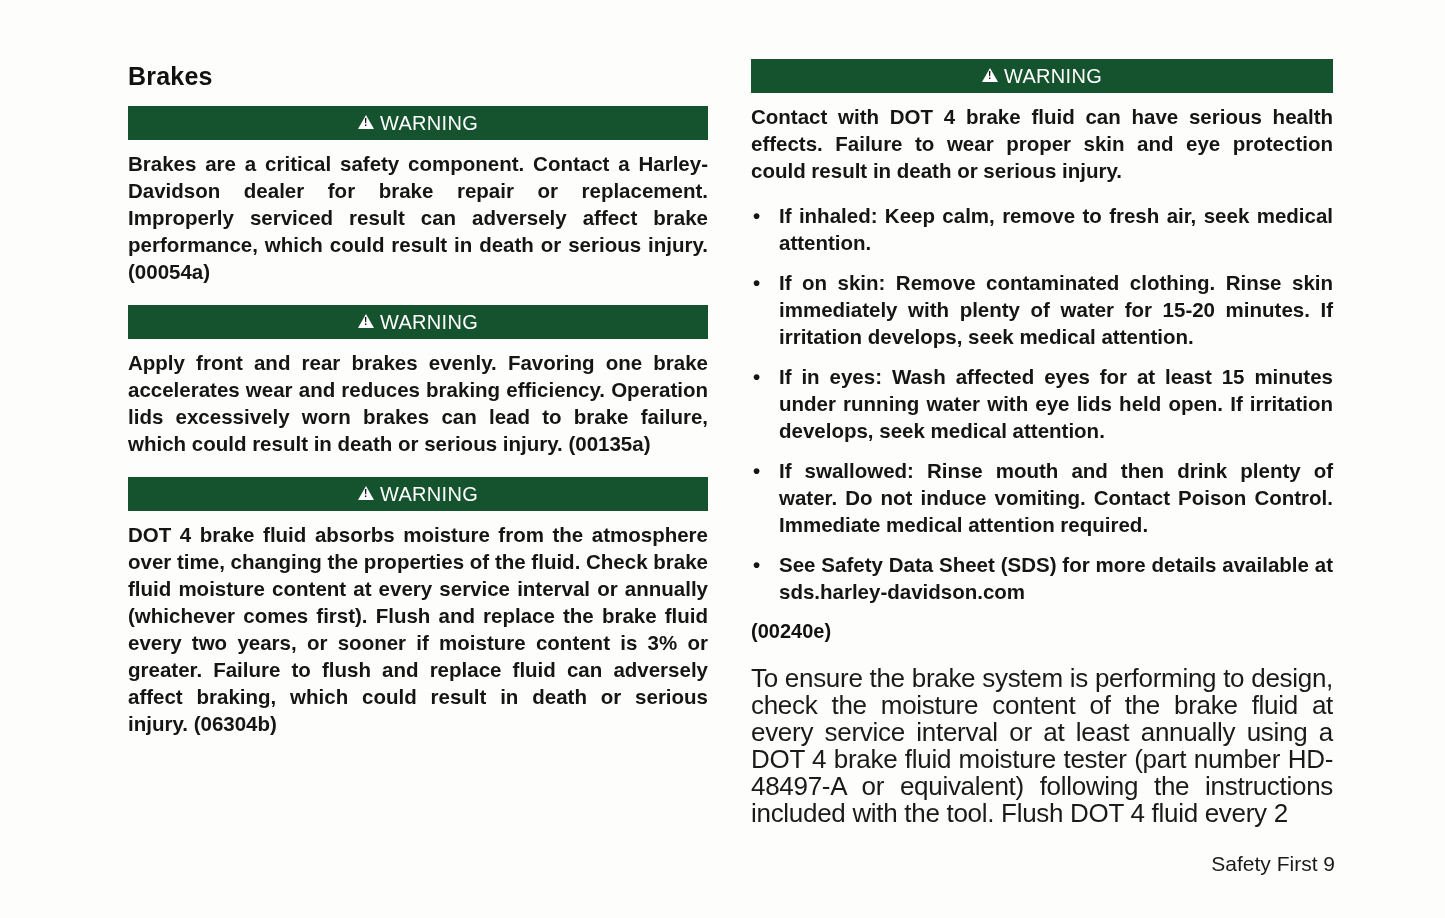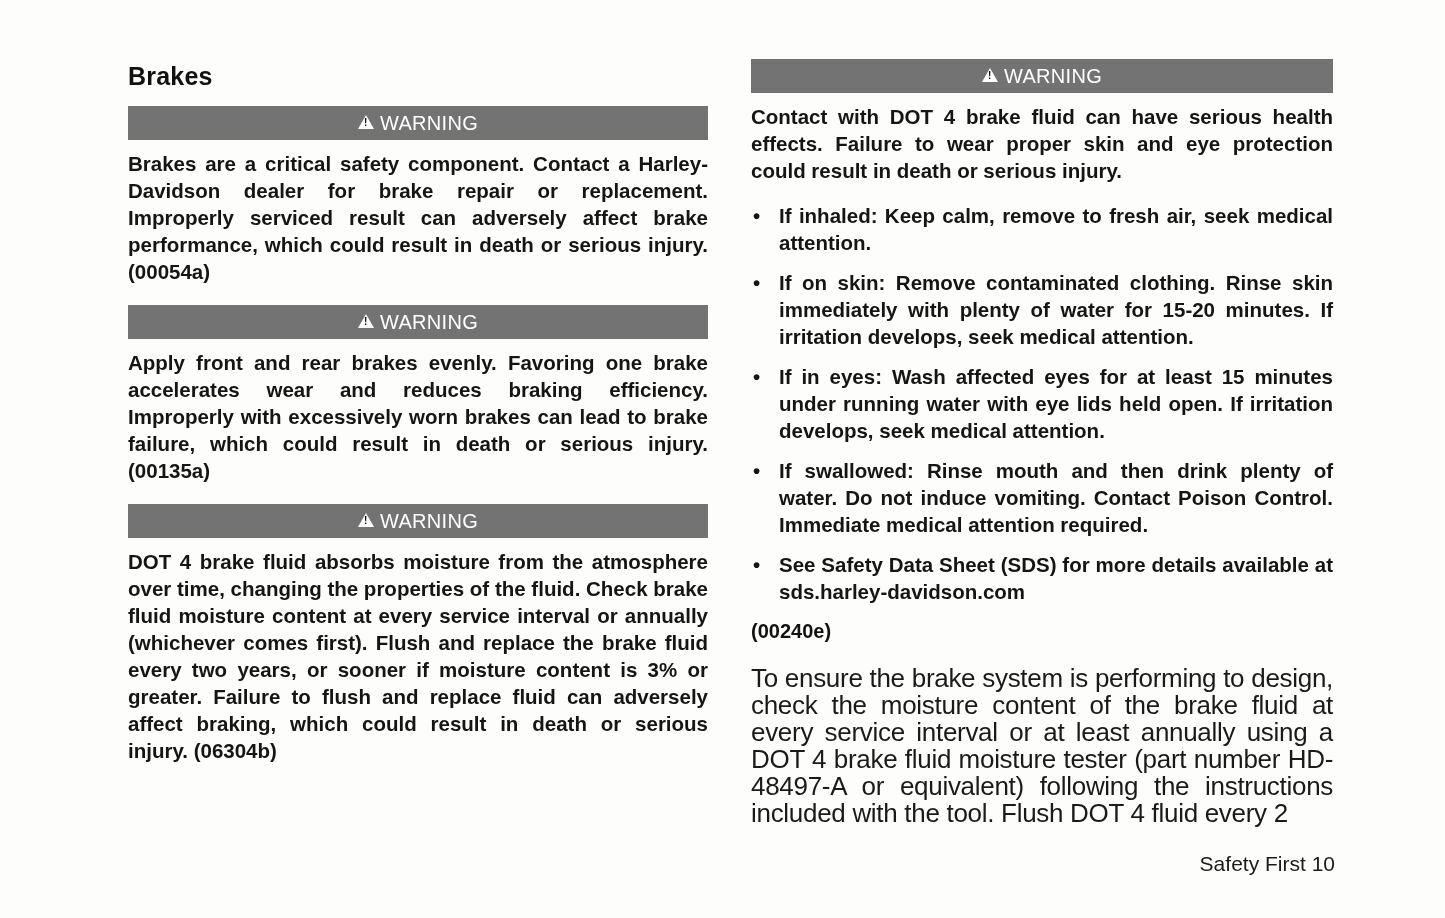--- a/index.html
+++ b/index.html
@@ -5,21 +5,21 @@
   html, body { margin:0; padding:0; }
   body {
     width:1445px; height:918px; background:#fdfdfb; position:relative; overflow:hidden;
     font-family:"Liberation Sans", sans-serif; color:#111;
   }
   .col { position:absolute; }
   .left { left:128px; top:60px; width:580px; }
   .right { left:751px; top:59px; width:582px; }
   h1.section { font-size:25px; font-weight:bold; margin:0 0 14px 0; line-height:32px; letter-spacing:0.2px; }
   .warn-bar {
-    background:#737373; color:#fff; height:34px; display:flex; align-items:center; justify-content:center;
+    background:#14532d; color:#fff; height:34px; display:flex; align-items:center; justify-content:center;
     font-size:20px; font-weight:normal; letter-spacing:0.3px;
   }
   .warn-bar .tri { display:inline-block; width:0; height:0; border-left:8px solid transparent; border-right:8px solid transparent; border-bottom:14px solid #fff; position:relative; margin-right:6px; top:-1px; }
   .warn-bar .tri::after { content:"!"; position:absolute; left:-2px; top:2px; font-size:10px; font-weight:bold; color:#0c0c0c; line-height:12px; }
   .wtext { font-size:20.5px; font-weight:bold; line-height:27px; text-align:justify; margin:10px 0 18px 0; color:#151515; }
   .left .wtext { margin-bottom:20px; }
   ul.bullets { list-style:none; margin:0; padding:0; }
   ul.bullets li { position:relative; padding-left:28px; font-size:20.5px; font-weight:bold; line-height:27px; text-align:justify; margin-bottom:13px; color:#151515; }
   ul.bullets li .dot { position:absolute; left:2px; top:0; }
   .code { font-size:20px; font-weight:bold; line-height:27px; margin:4px 0 0 0; }
@@ -35,21 +35,21 @@
   <div class="warn-bar">
     <span class="tri"></span>
     <span>WARNING</span>
   </div>
   <p class="wtext">Brakes are a critical safety component. Contact a Harley-Davidson dealer for brake repair or replacement. Improperly serviced result can adversely affect brake performance, which could result in death or serious injury. (00054a)</p>
 
   <div class="warn-bar">
     <span class="tri"></span>
     <span>WARNING</span>
   </div>
-  <p class="wtext">Apply front and rear brakes evenly. Favoring one brake accelerates wear and reduces braking efficiency. Improperly with excessively worn brakes can lead to brake failure, which could result in death or serious injury. (00135a)</p>
+  <p class="wtext">Apply front and rear brakes evenly. Favoring one brake accelerates wear and reduces braking efficiency. Operation lids excessively worn brakes can lead to brake failure, which could result in death or serious injury. (00135a)</p>
 
   <div class="warn-bar">
     <span class="tri"></span>
     <span>WARNING</span>
   </div>
   <p class="wtext">DOT 4 brake fluid absorbs moisture from the atmosphere over time, changing the properties of the fluid. Check brake fluid moisture content at every service interval or annually (whichever comes first). Flush and replace the brake fluid every two years, or sooner if moisture content is 3% or greater. Failure to flush and replace fluid can adversely affect braking, which could result in death or serious injury. (06304b)</p>
 </div>
 
 <div class="col right">
   <div class="warn-bar">
@@ -63,13 +63,13 @@
     <li><span class="dot">•</span><span>If on skin: Remove contaminated clothing. Rinse skin immediately with plenty of water for 15-20 minutes. If irritation develops, seek medical attention.</span></li>
     <li><span class="dot">•</span><span>If in eyes: Wash affected eyes for at least 15 minutes under running water with eye lids held open. If irritation develops, seek medical attention.</span></li>
     <li><span class="dot">•</span><span>If swallowed: Rinse mouth and then drink plenty of water. Do not induce vomiting. Contact Poison Control. Immediate medical attention required.</span></li>
     <li><span class="dot">•</span><span>See Safety Data Sheet (SDS) for more details available at sds.harley-davidson.com</span></li>
   </ul>
   <p class="code">(00240e)</p>
 
   <p class="normal">To ensure the brake system is performing to design, check the moisture content of the brake fluid at every service interval or at least annually using a DOT 4 brake fluid moisture tester (part number HD-48497-A or equivalent) following the instructions included with the tool. Flush DOT 4 fluid every 2</p>
 </div>
 
-<div class="footer">Safety First 10</div>
+<div class="footer">Safety First 9</div>
 
 </body></html>

